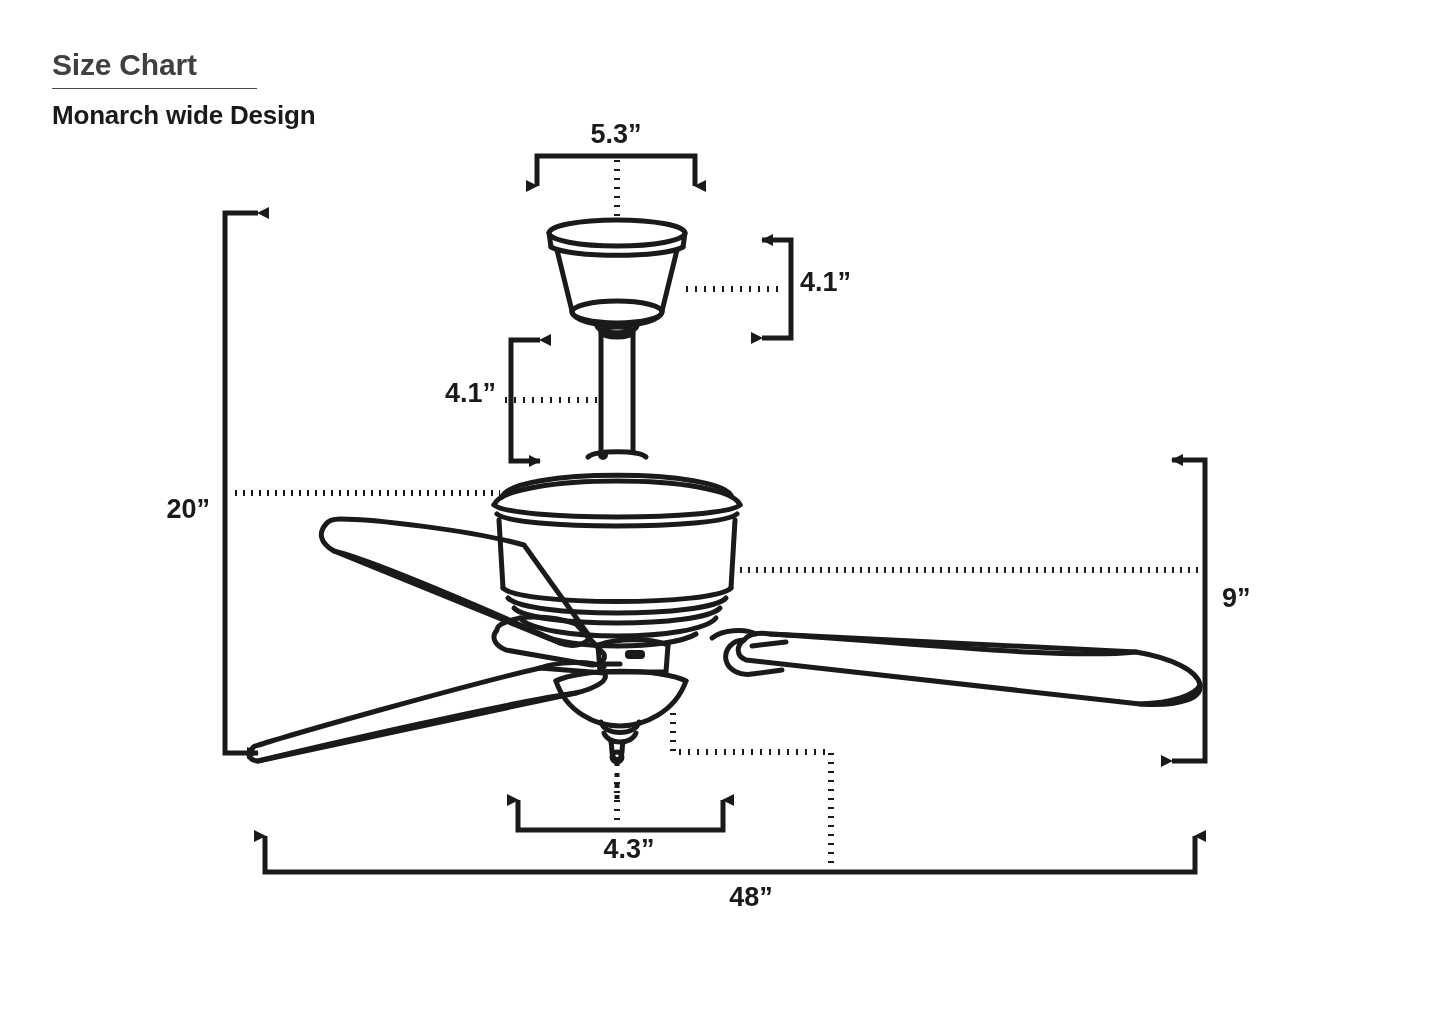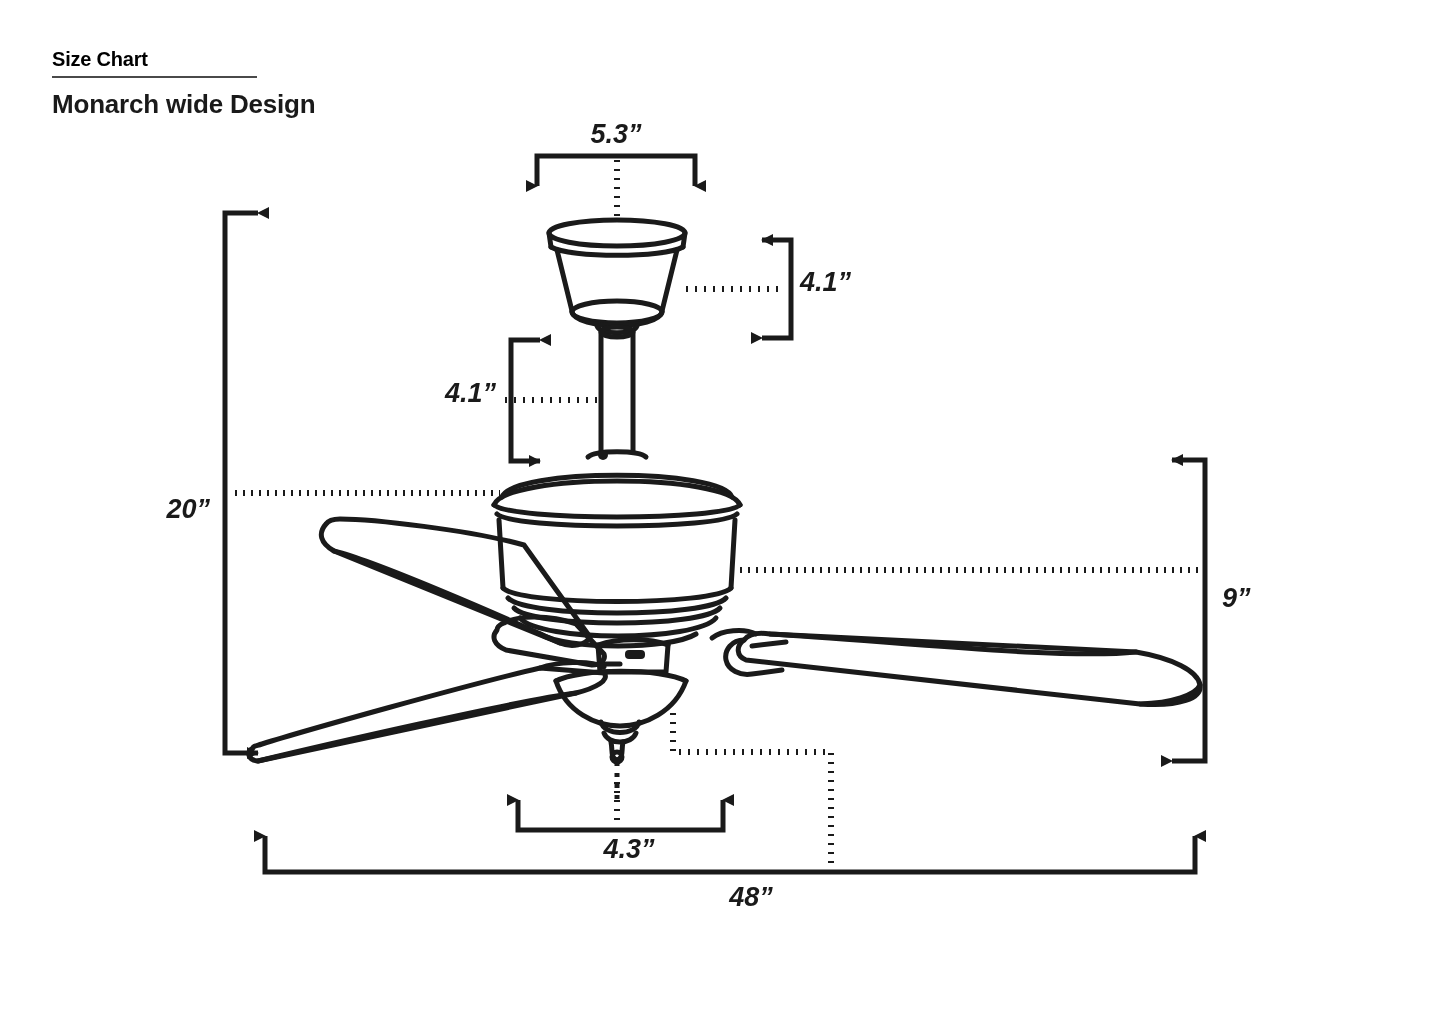--- a/index.html
+++ b/index.html
@@ -20,25 +20,25 @@
     overflow: hidden;
   }
   
   #header {
     position: absolute;
     left: 52px;
     top: 48px;
     width: 420px;
   }
   #title-text {
-    font-size: 20px;
+    font-size: 30px;
     font-weight: bold;
     letter-spacing: -0.2px;
     line-height: 1.12;
-    color: #000000;
+    color: #404040;
     display: block;
   }
   #title-rule {
     width: 205px;
     height: 1.5px;
     background: #4a4a4a;
     margin: 6px 0 7px 0;
   }
   #subtitle-text {
     font-size: 26px;
@@ -49,21 +49,20 @@
     display: block;
     margin-top: 12px;
   }
   
   #drawing {
     position: absolute;
     left: 0;
     top: 0;
     width: 1445px;
     height: 801px;
-    font-style: italic;
   }
   #drawing svg {
     display: block;
   }
   .dimlabel {
     font-family: "Liberation Sans", sans-serif;
     font-weight: bold;
     font-size: 27px;
     fill: #1a1a1a;
   }

